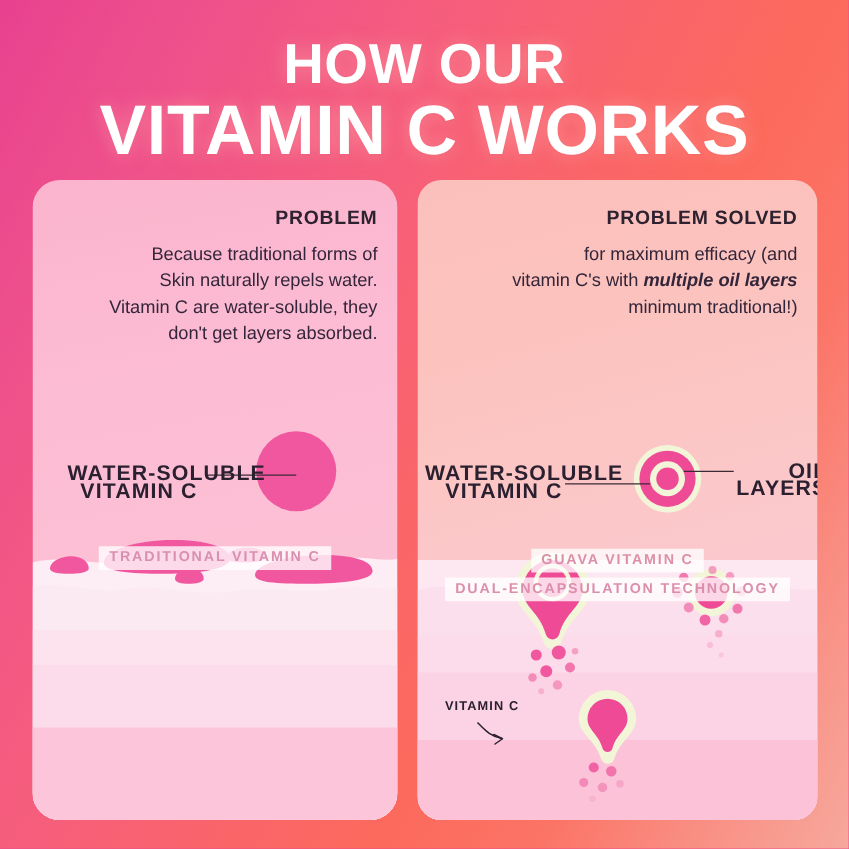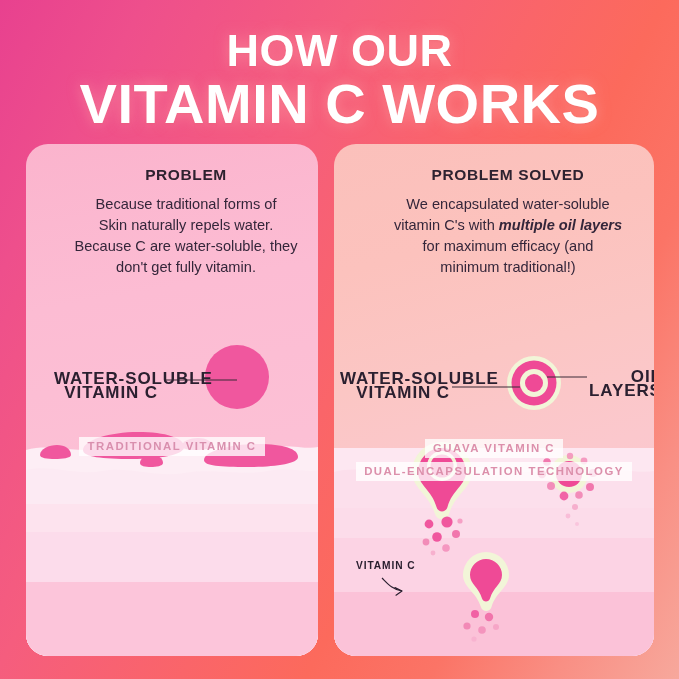--- a/index.html
+++ b/index.html
@@ -46,39 +46,39 @@
 
   
   .card {
     position: absolute;
     top: 144px;
     height: 512px;
     border-radius: 22px;
     overflow: hidden;
   }
   .card-left  { left: 26px;  width: 292px; }
-  .card-right { left: 334px; width: 320px; }
+  .card-right { left: 334px; width: 320px; border-radius: 19px; }
 
   .card-bg {
     position: absolute;
     inset: 0;
   }
   .card-left .card-bg {
     background: linear-gradient(170deg, #fbb4cd 0%, #fcbcd3 30%, #fcc0d5 60%, #fcc3d7 100%);
   }
   .card-right .card-bg {
     background: linear-gradient(165deg, #fbc0bb 0%, #fcc2bd 22%, #fbc6c4 42%, #fbc8cd 62%, #fbc5d3 100%);
   }
 
   
   .card-head {
     position: absolute;
     top: 0; left: 0; right: 0;
-    padding: 22px 2px 0 14px;
-    text-align: center;
+    padding: 22px 16px 0 14px;
+    text-align: right;
     color: #2e2230;
     margin-left: 16px;
   }
   .card-title {
     font-size: 15.5px;
     font-weight: bold;
     letter-spacing: 0.6px;
     margin-bottom: 10px;
   }
   .card-body {
@@ -173,22 +173,22 @@
         <circle cx="211" cy="233" r="32" fill="#f0579e"></circle>
         <line x1="140" y1="236" x2="211" y2="236" stroke="#3a2a36" stroke-width="1"></line>
       </svg>
     </div>
 
     <div class="card-head">
       <div class="card-title">PROBLEM</div>
       <div class="card-body">
         <div>Because traditional forms of</div>
         <div>Skin naturally repels water.</div>
-        <div>Because C are water-soluble, they</div>
-        <div>don't get fully vitamin.</div>
+        <div>Vitamin C are water-soluble, they</div>
+        <div>don't get layers absorbed.</div>
       </div>
     </div>
 
     <div class="badges badges-left">
       <span class="badge">TRADITIONAL VITAMIN C</span>
     </div>
 
     <div class="lbl r" style="top:228px; left:28px; width:104px;">
       <div>WATER-SOLUBLE</div>
       <div>VITAMIN C</div>
@@ -273,23 +273,22 @@
           <circle cx="148" cy="486" r="3.8" fill="#f388b6" opacity="0.8"></circle>
           <circle cx="162" cy="483" r="3.0" fill="#f49ac1" opacity="0.7"></circle>
           <circle cx="140" cy="495" r="2.6" fill="#f6a8cb" opacity="0.6"></circle>
         </g>
       </svg>
     </div>
 
     <div class="card-head">
       <div class="card-title">PROBLEM SOLVED</div>
       <div class="card-body">
-        <div>We encapsulated water-soluble</div>
+        <div>for maximum efficacy (and</div>
         <div><span>vitamin C's with </span><span class="em">multiple oil layers</span></div>
-        <div>for maximum efficacy (and</div>
         <div>minimum traditional!)</div>
       </div>
     </div>
 
     <div class="badges badges-right">
       <span class="badge badge-right">GUAVA VITAMIN C</span><br>
       <span class="badge badge-right">DUAL-ENCAPSULATION TECHNOLOGY</span>
     </div>
 
     <div class="lbl r" style="top:228px; left:6px; width:110px;">

